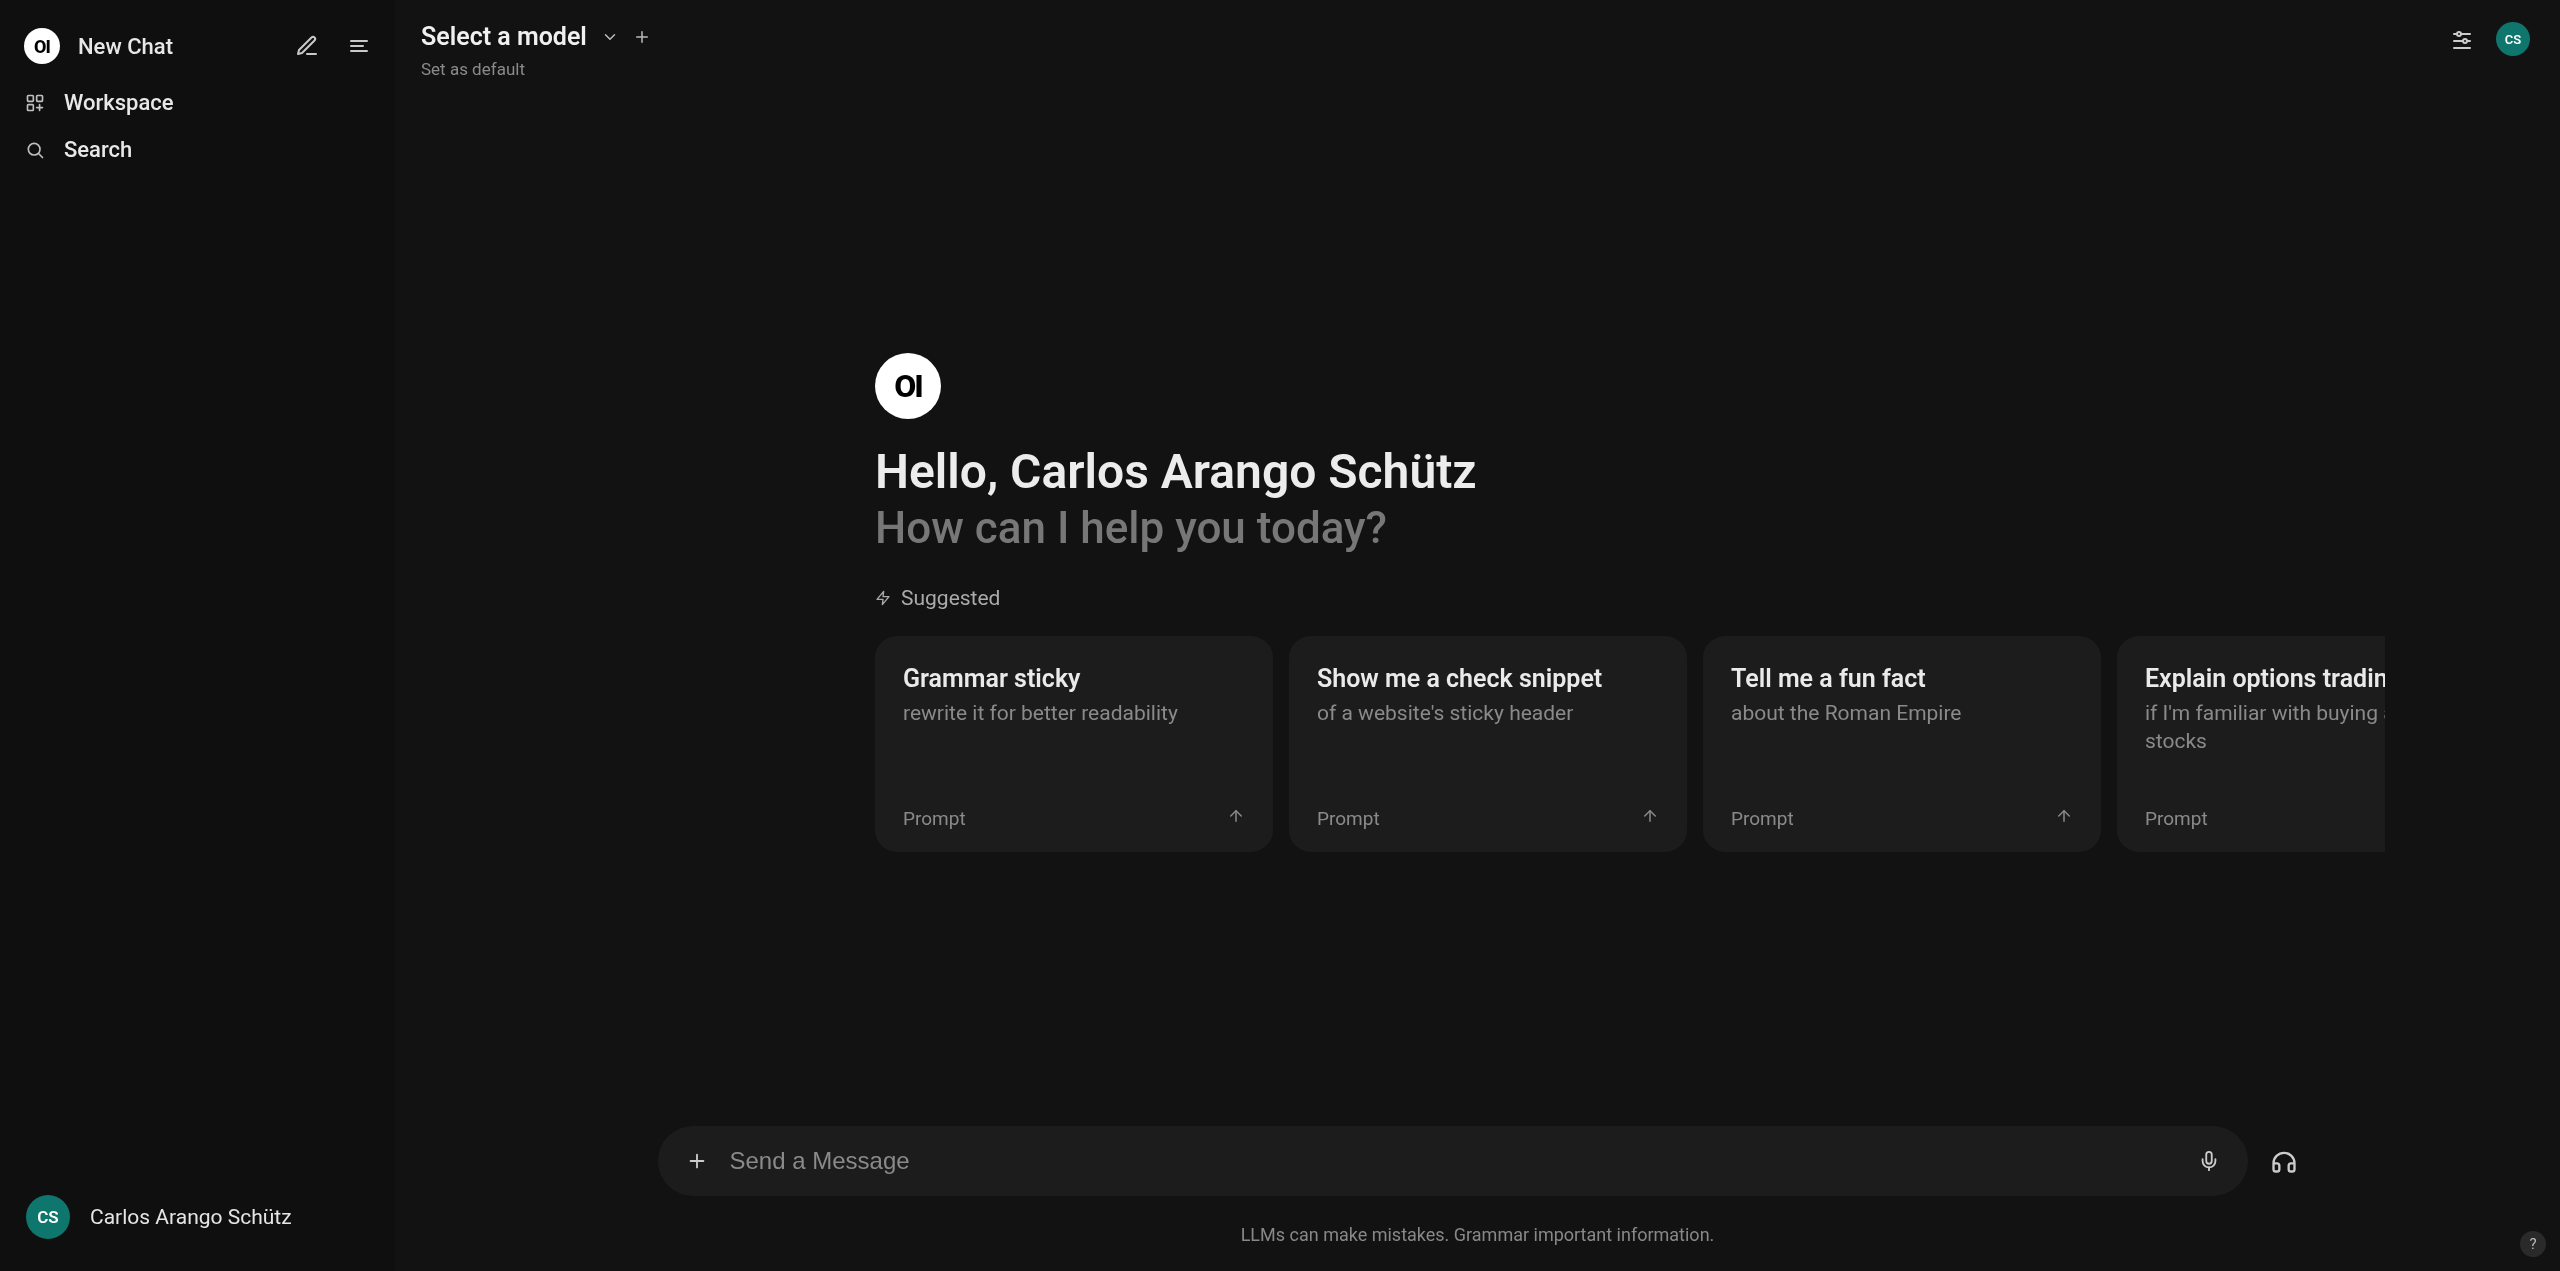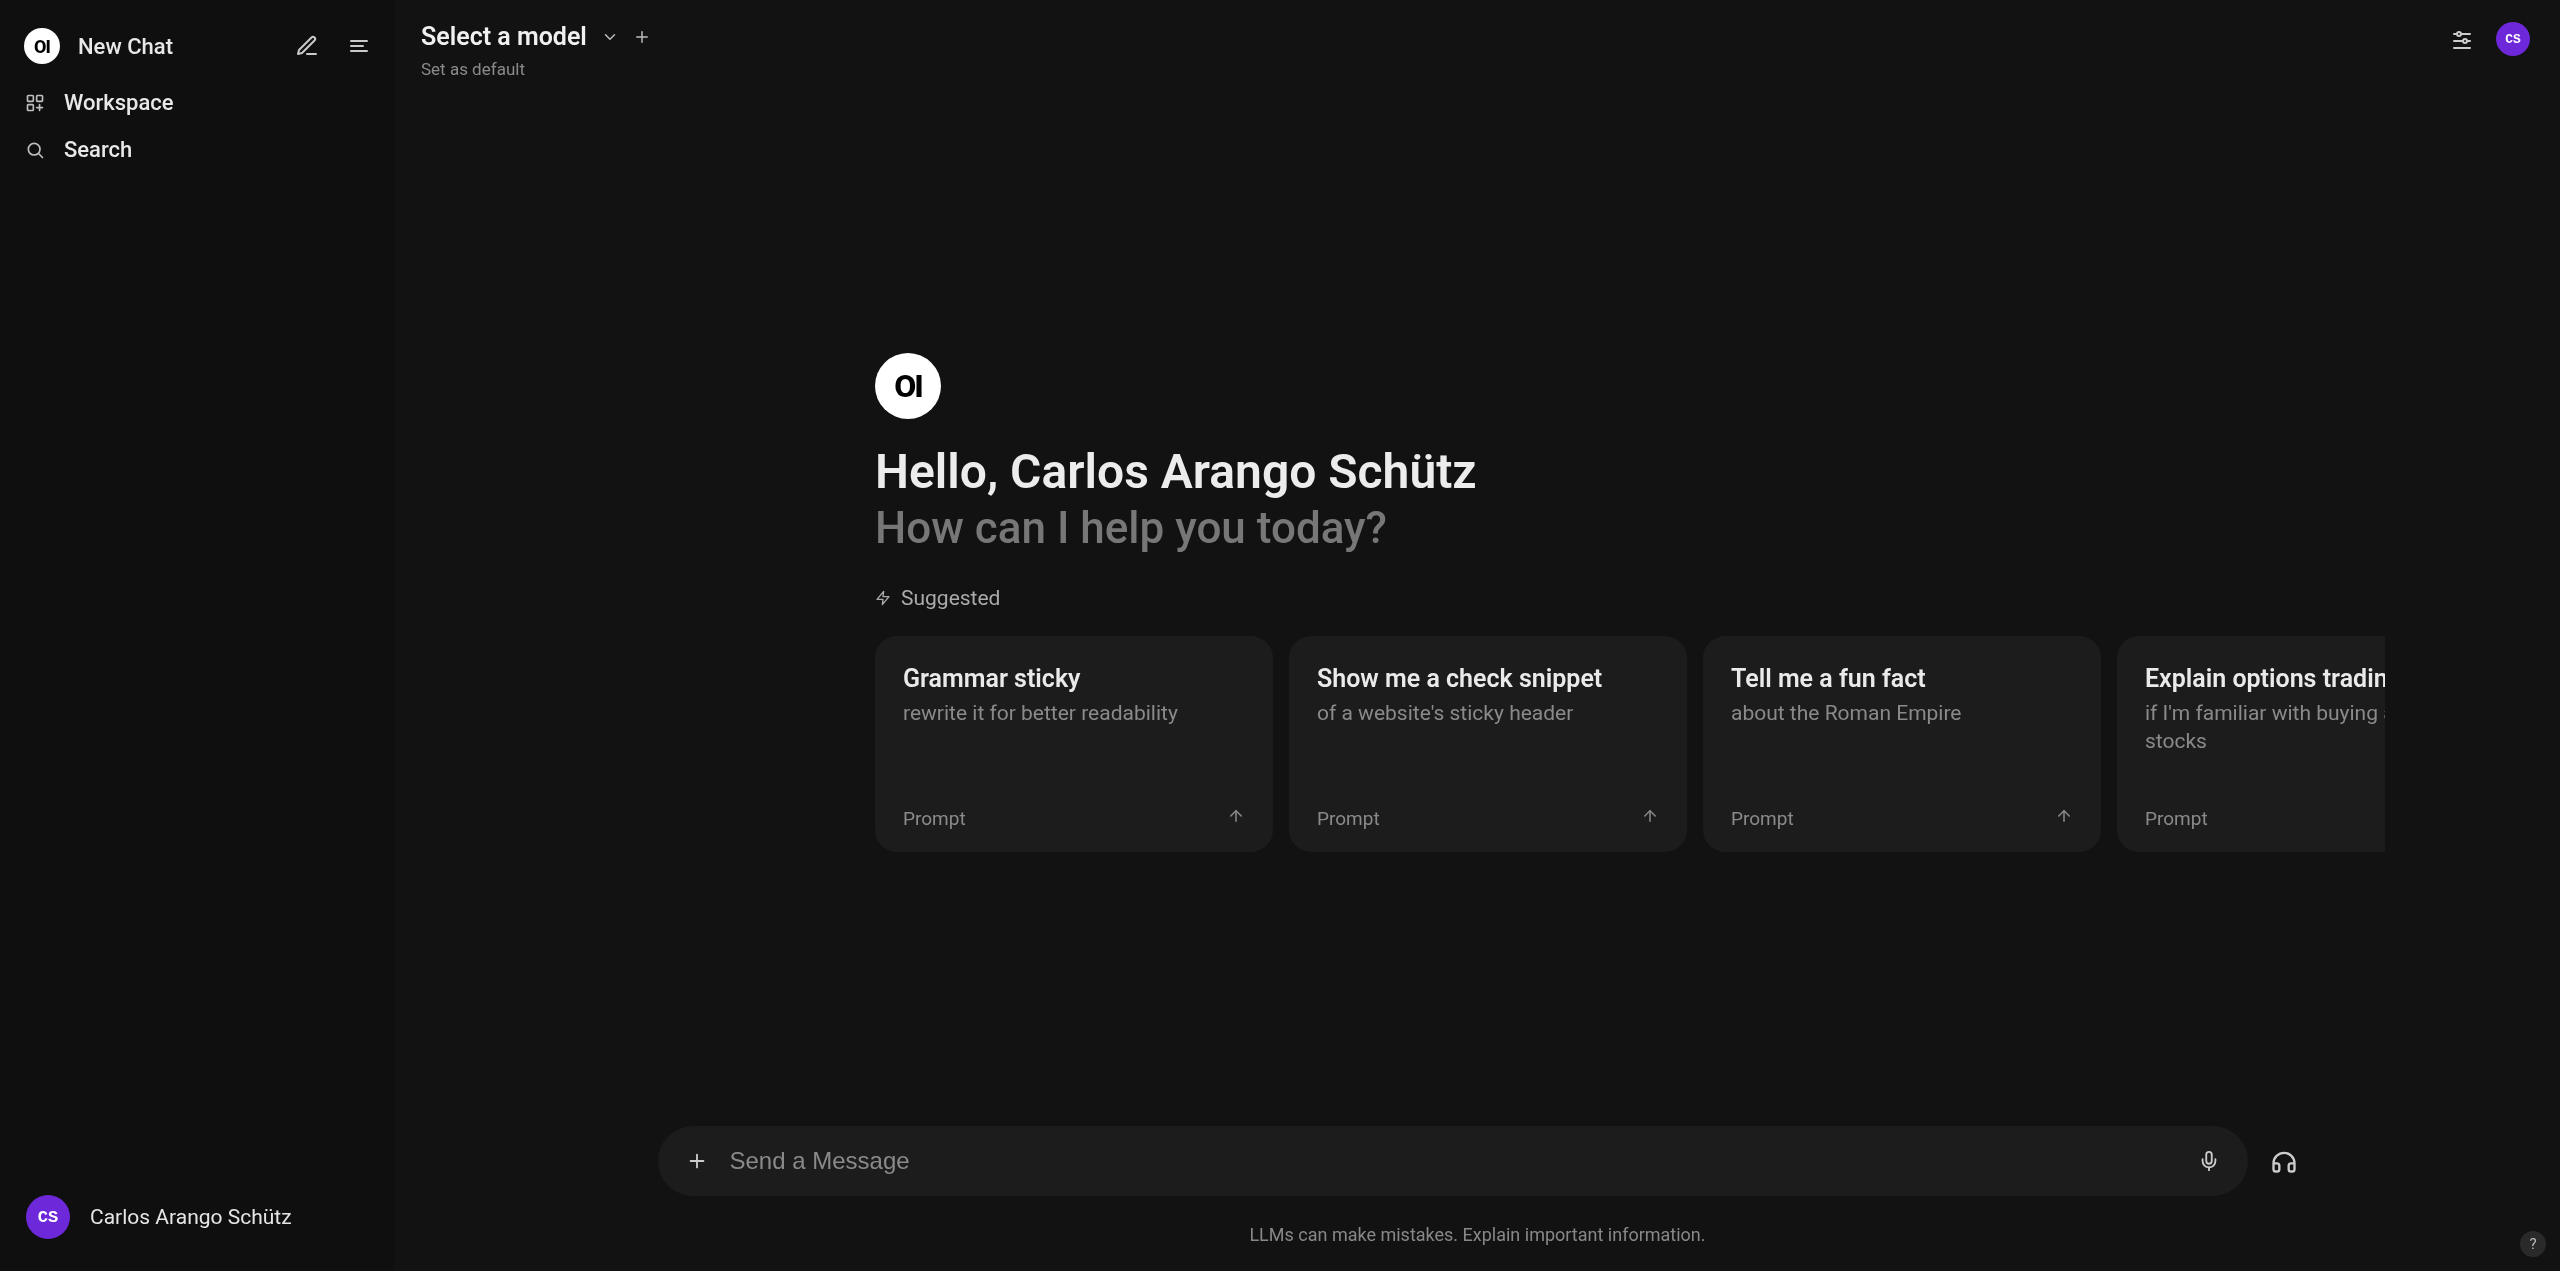--- a/index.html
+++ b/index.html
@@ -68,25 +68,25 @@
 }
 .sidebar-user {
   display: flex;
   align-items: center;
   gap: 20px;
   padding: 8px 8px 12px 8px;
 }
 .avatar {
   width: 44px; height: 44px;
   border-radius: 50%;
-  background: #6d28d9;
+  background: #0f766e;
   color: #fff;
   font-size: 17px;
   font-weight: 600;
-  display: flex; align-items: center; justify-content: center; font-family: Liberation Mono, monospace;
+  display: flex; align-items: center; justify-content: center;
 }
 .avatar.small { width: 34px; height: 34px; font-size: 13px; }
 .sidebar-user .name { font-size: 21px; color: #e5e5e5; }
 
 .main {
   flex: 1;
   display: flex;
   flex-direction: column;
   position: relative;
 }
@@ -422,17 +422,17 @@
               <line x1="12" y1="19" x2="12" y2="22"></line>
             </svg>
         </span>
       </div>
       <span style="color:#ccc;">
         <svg width="28" height="28" viewBox="0 0 24 24" fill="none" stroke="currentColor" stroke-width="2" stroke-linecap="round" stroke-linejoin="round">
             <path d="M3 14h3a2 2 0 0 1 2 2v3a2 2 0 0 1-2 2H5a2 2 0 0 1-2-2v-5a9 9 0 0 1 18 0v5a2 2 0 0 1-2 2h-1a2 2 0 0 1-2-2v-3a2 2 0 0 1 2-2h3"></path>
           </svg>
       </span>
     </div>
-    <div class="disclaimer">LLMs can make mistakes. Explain important information.</div>
+    <div class="disclaimer">LLMs can make mistakes. Grammar important information.</div>
   </div>
 
   <div class="help-badge">?</div>
 </div>
 
 </body></html>

